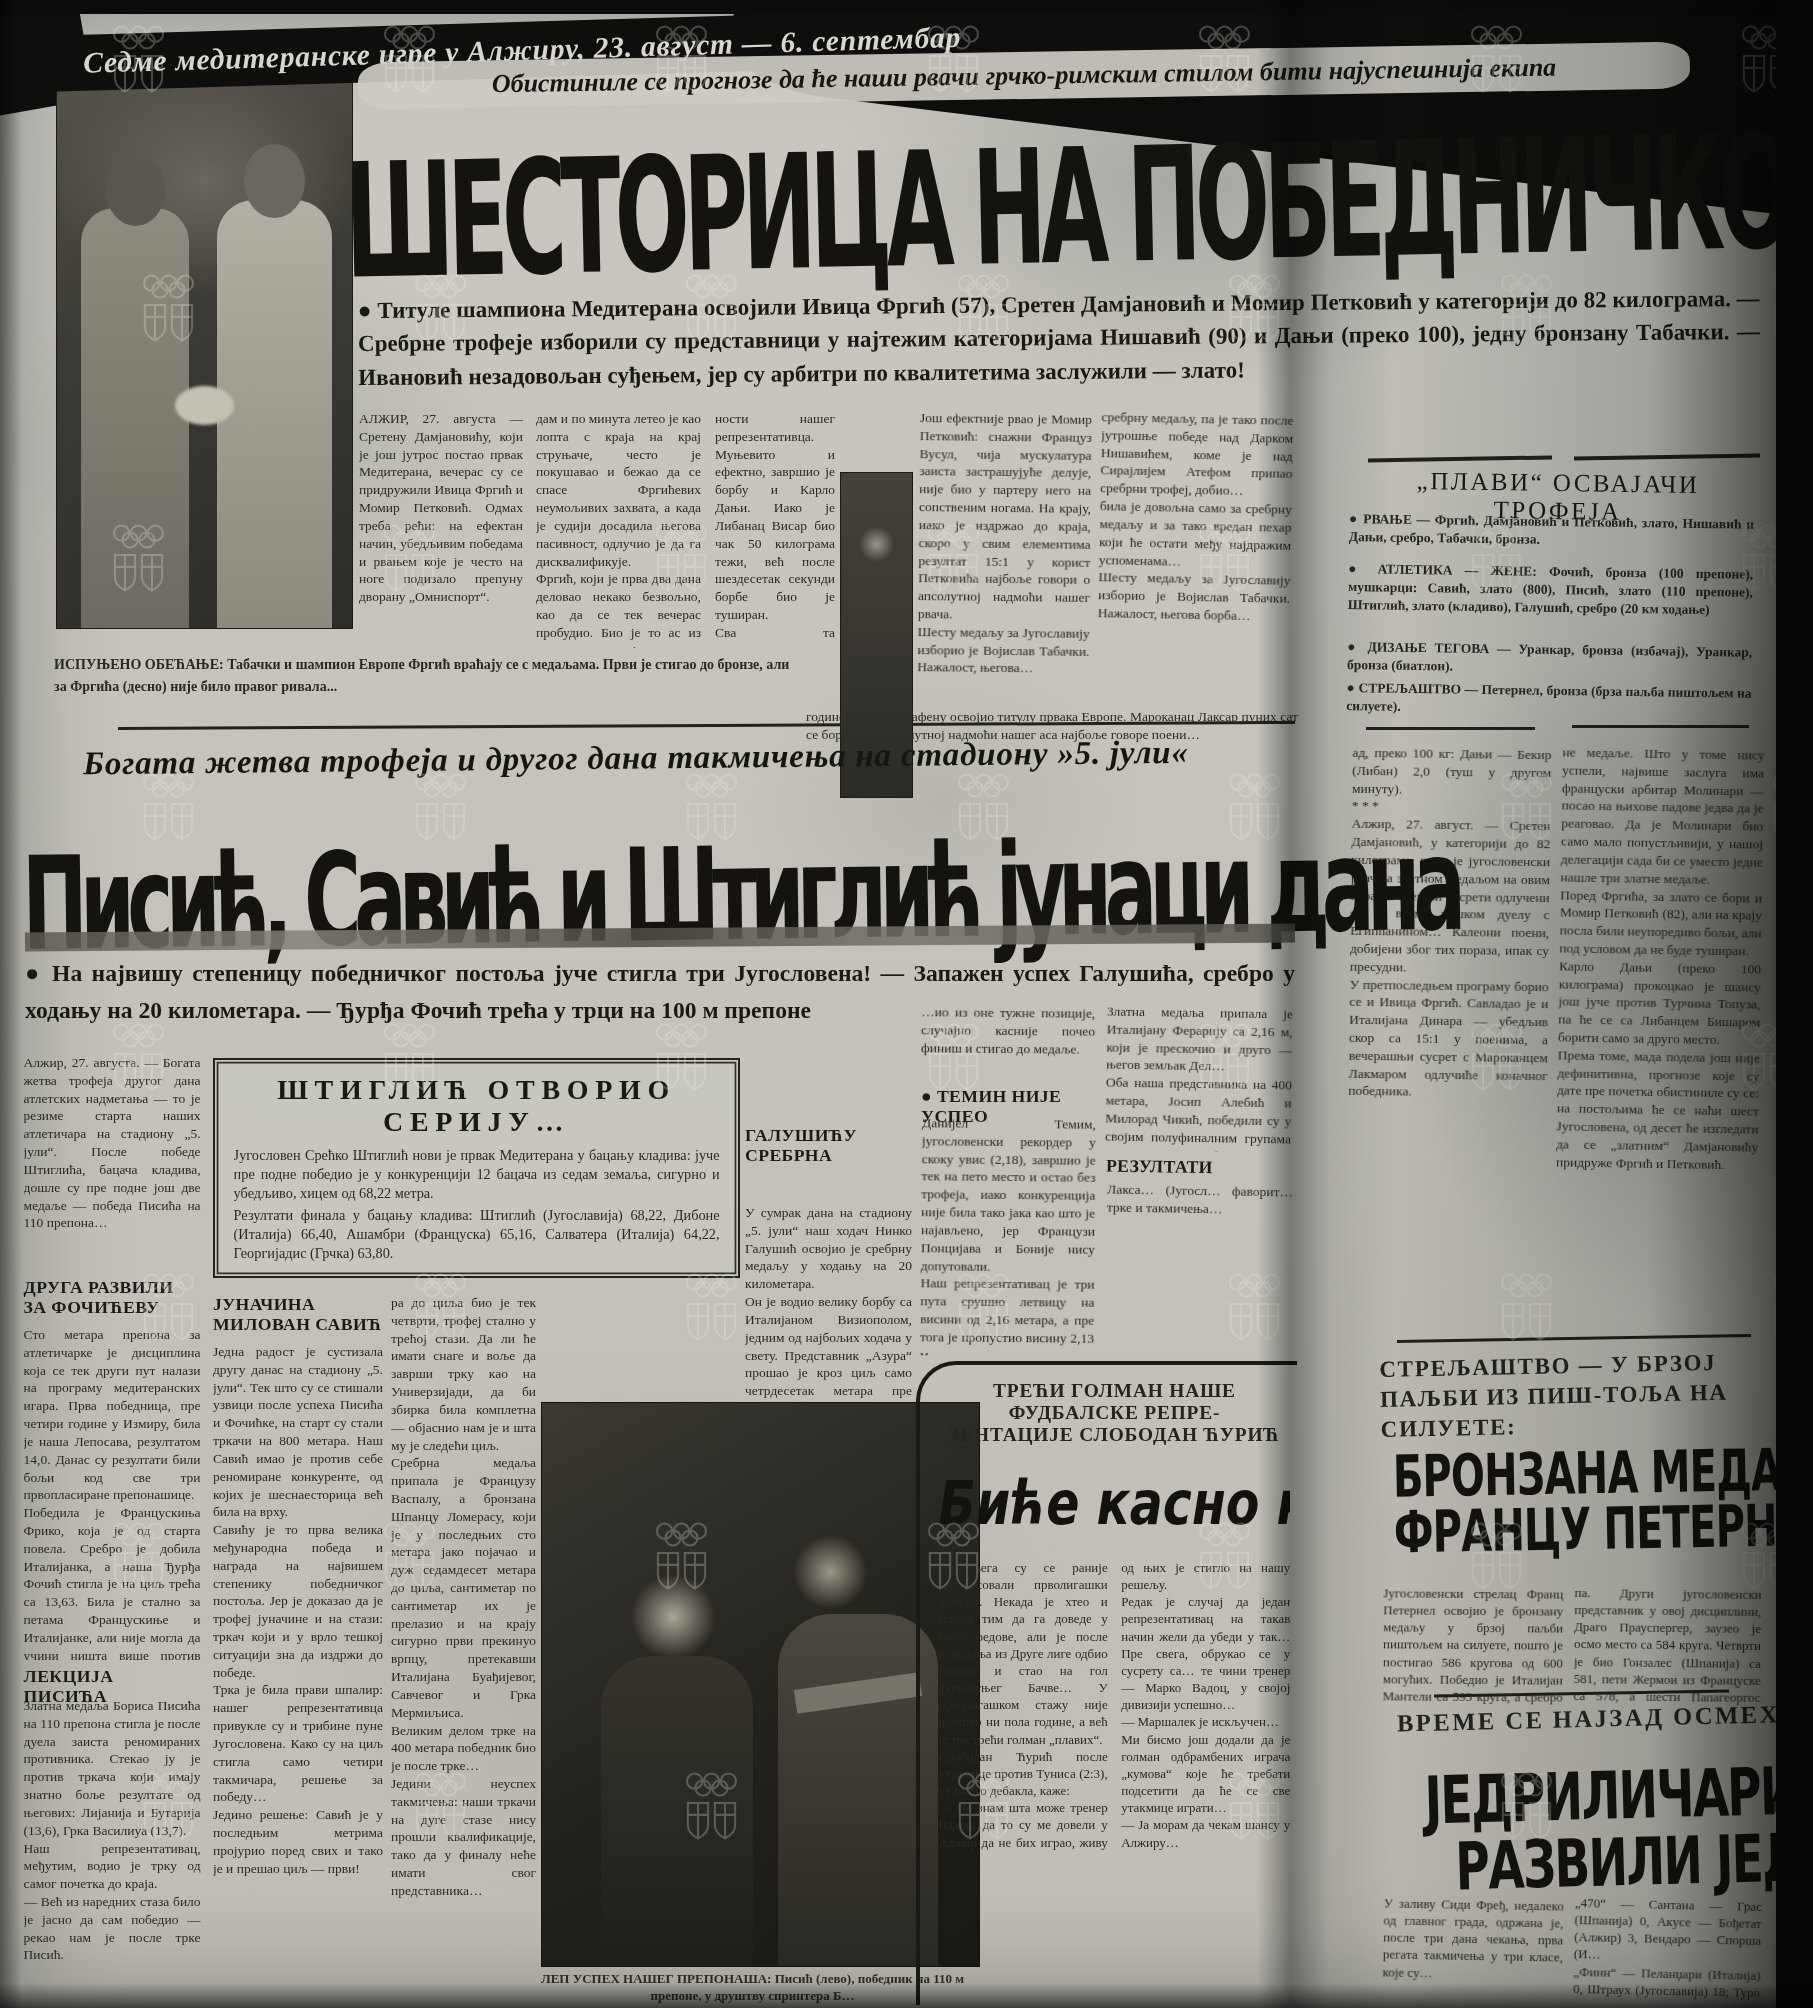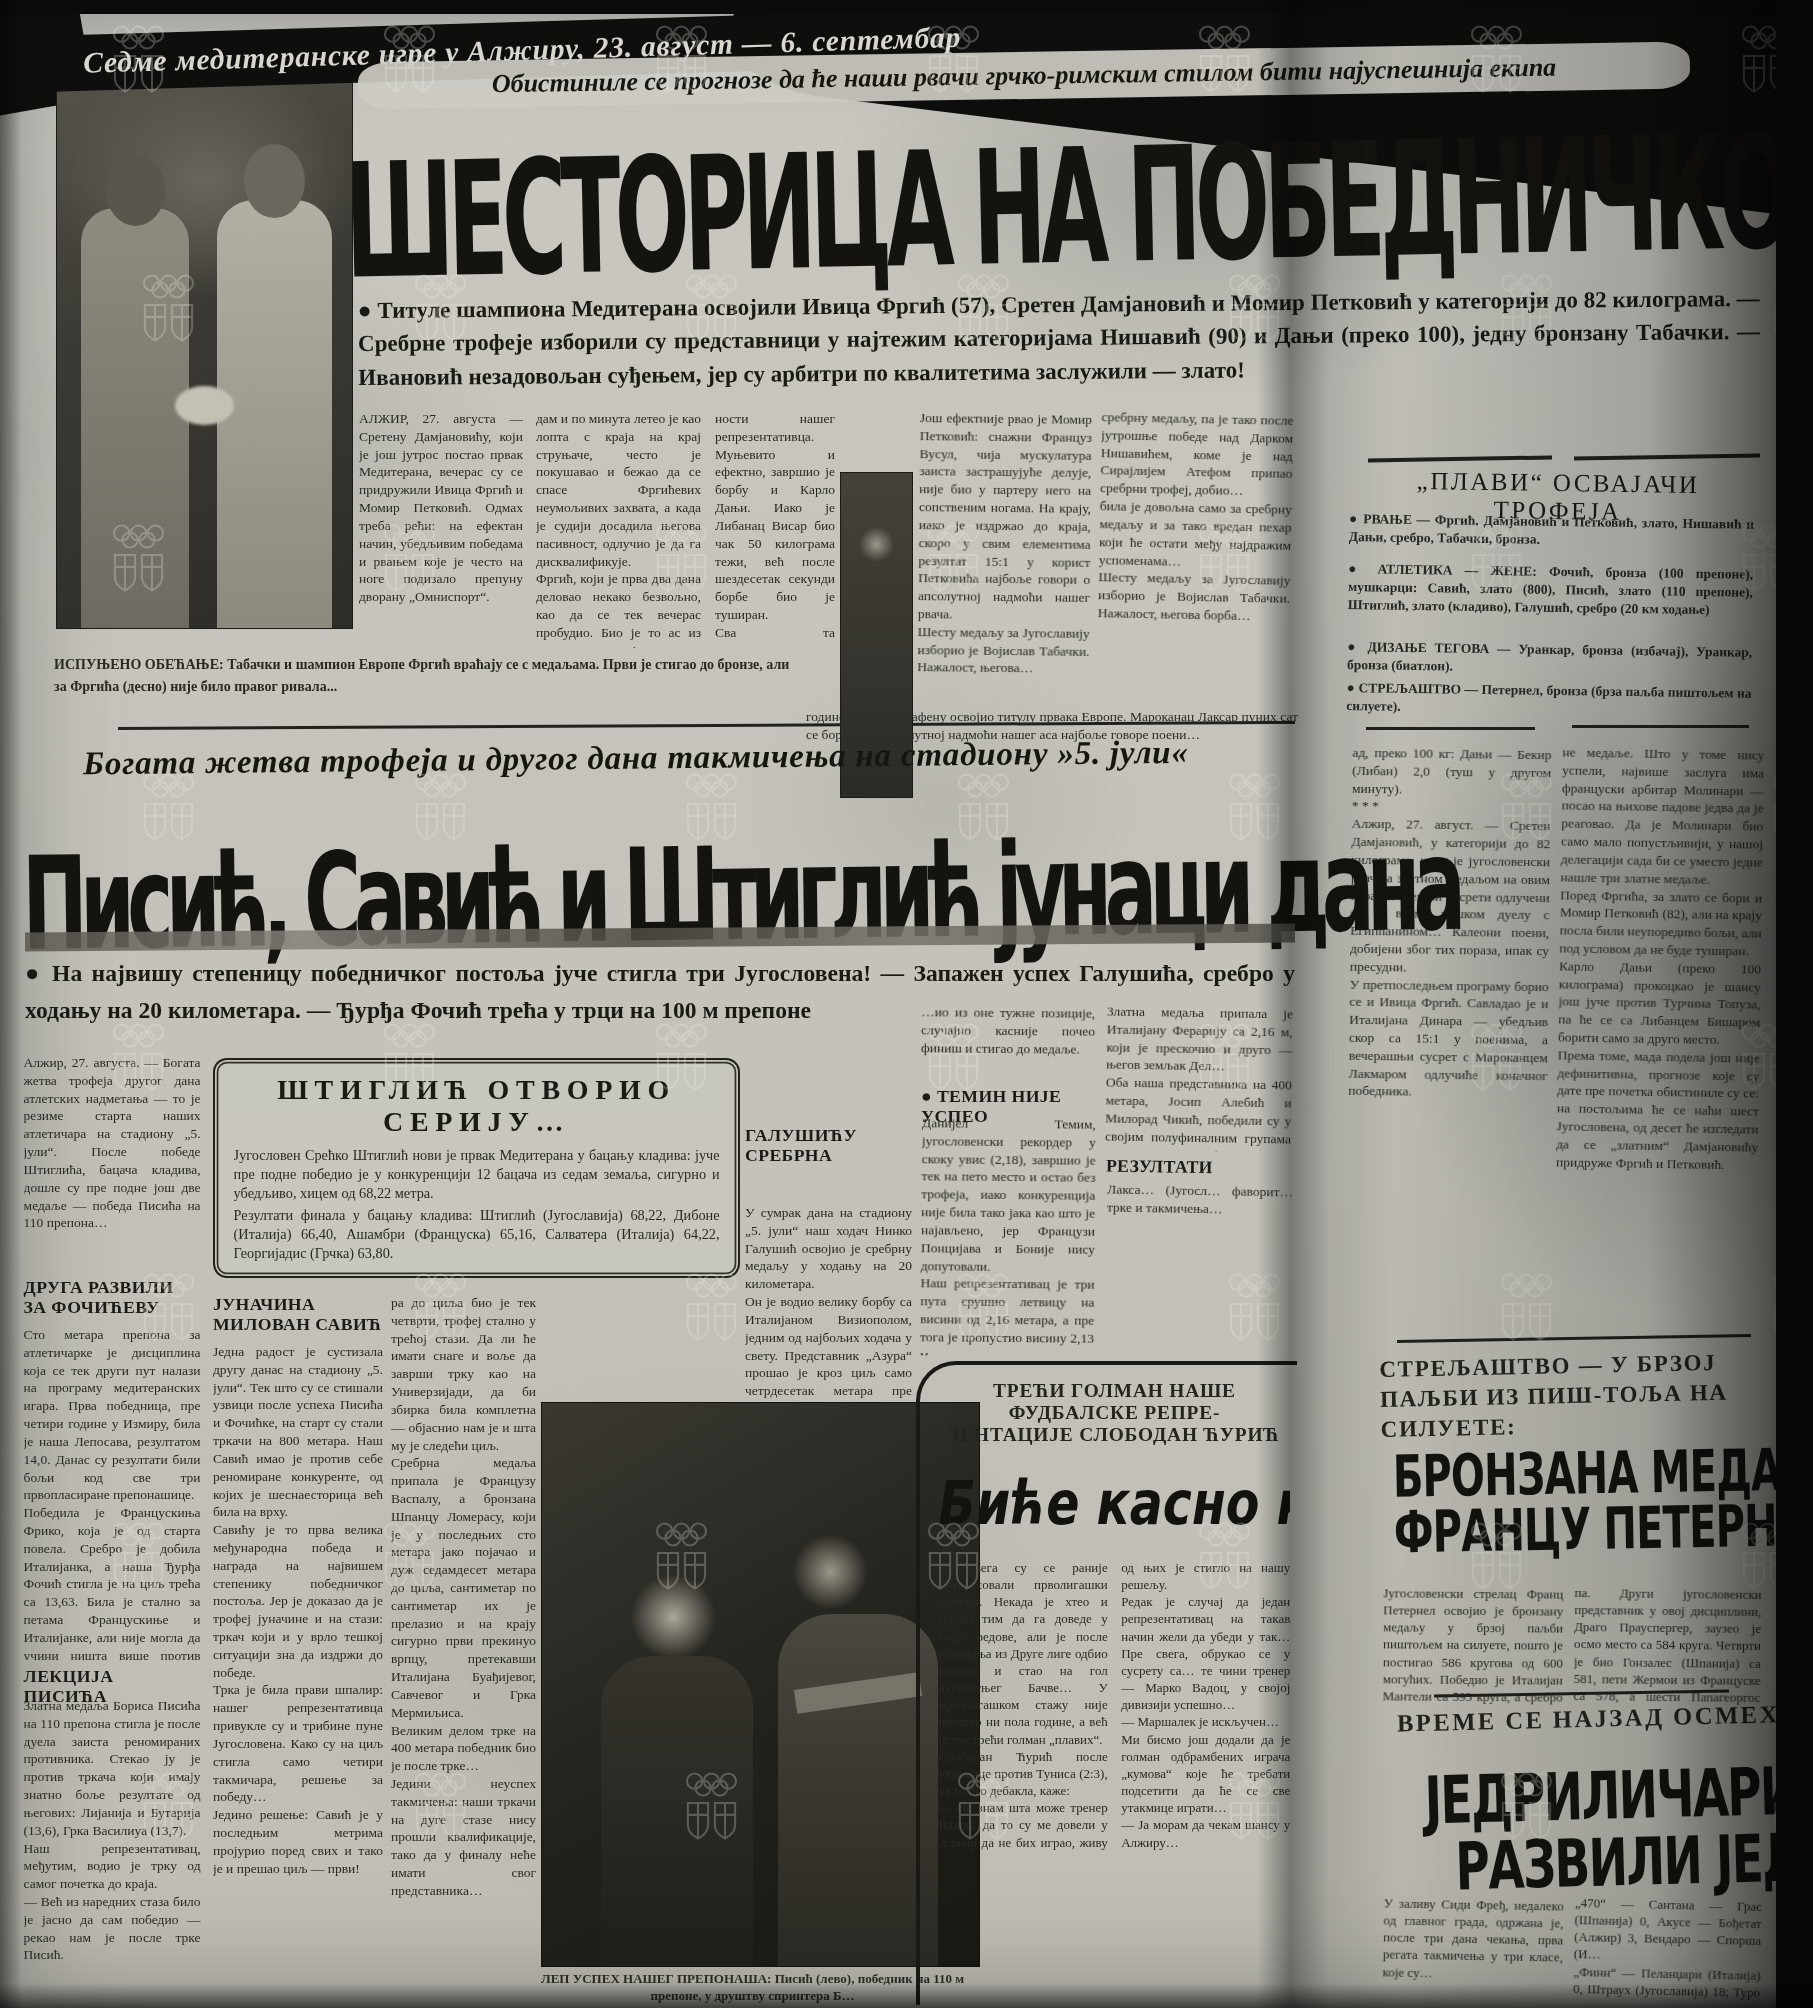--- a/index.html
+++ b/index.html
@@ -121,21 +121,21 @@
 
   <div class="col" style="left:23.6px;top:1054px;width:177px;height:218px;">Алжир, 27. августа. — Богата жетва трофеја другог дана атлетских надметања — то је резиме старта наших атлетичара на стадиону „5. јули“. После победе Штиглића, бацача кладива, дошле су пре подне још две медаље — победа Писића на 110 препона…</div>
   <div class="abs subh" style="left:23.6px;top:1277px;width:177px;">ДРУГА РАЗВИЛИ ЗА ФОЧИЋЕВУ</div>
   <div class="col" style="left:23.6px;top:1326px;width:177px;height:334px;">Сто метара препона за атлетичарке је дисциплина која се тек други пут налази на програму медитеранских игара. Прва победница, пре четири године у Измиру, била је наша Лепосава, резултатом 14,0. Данас су резултати били бољи код све три првопласиране препонашице.
 Победила је Францускиња Фрико, која је од старта повела. Сребро је добила Италијанка, а наша Ђурђа Фочић стигла је на циљ трећа са 13,63. Била је стално за петама Францускиње и Италијанке, али није могла да учини ништа више против тркачица којима је то специјалност.</div>
   <div class="abs subh" style="left:23.6px;top:1666px;width:177px;">ЛЕКЦИЈА ПИСИЋА</div>
   <div class="col" style="left:23.6px;top:1697px;width:177px;height:305px;">Златна медаља Бориса Писића на 110 препона стигла је после дуела заиста реномираних противника. Стекао ју је против тркача који имају знатно боље резултате од његових: Лијанија и Бутарија (13,6), Грка Василиуа (13,7).
 Наш репрезентативац, међутим, водио је трку од самог почетка до краја.
 — Већ из наредних стаза било је јасно да сам победио — рекао нам је после трке Писић.</div>
 
-  <div class="boxed" style="left:213px;top:1058px;width:486px;height:189px;z-index:3;border-radius:14px;">
+  <div class="boxed" style="left:213px;top:1058px;width:486px;height:189px;z-index:3;">
     <div style="font-size:28px;font-weight:bold;letter-spacing:6.7px;text-align:center;font-family:'Liberation Serif',serif;color:#1b1914;">ШТИГЛИЋ ОТВОРИО СЕРИЈУ…</div>
     <div class="col" style="position:static;height:auto;margin-top:8.4px;font-size:14.3px;">Југословен Срећко Штиглић нови је првак Медитерана у бацању кладива: јуче пре подне победио је у конкуренцији 12 бацача из седам земаља, сигурно и убедљиво, хицем од 68,22 метра.</div>
     <div class="col" style="position:static;height:auto;margin-top:3.4px;font-size:14.3px;">Резултати финала у бацању кладива: Штиглић (Југославија) 68,22, Дибоне (Италија) 66,40, Ашамбри (Француска) 65,16, Салватера (Италија) 64,22, Георгијадис (Грчка) 63,80.</div>
   </div>
 
   <div class="abs subh" style="left:213px;top:1294px;width:170px;">ЈУНАЧИНА МИЛОВАН САВИЋ</div>
   <div class="col" style="left:213px;top:1343px;width:170px;height:663px;">Једна радост је сустизала другу данас на стадиону „5. јули“. Тек што су се стишали узвици после успеха Писића и Фочићке, на старт су стали тркачи на 800 метара. Наш Савић имао је против себе реномиране конкуренте, од којих је шеснаесторица већ била на врху.
 Савићу је то прва велика међународна победа и награда на највишем степенику победничког постоља. Јер је доказао да је трофеј јуначине и на стази: тркач који и у врло тешкој ситуацији зна да издржи до победе.
 Трка је била прави шпалир: нашег репрезентативца привукле су и трибине пуне Југословена. Како су на циљ стигла само четири такмичара, решење за победу…
 Једино решење: Савић је у последњим метрима пројурио поред свих и тако је и прешао циљ — први!</div>

